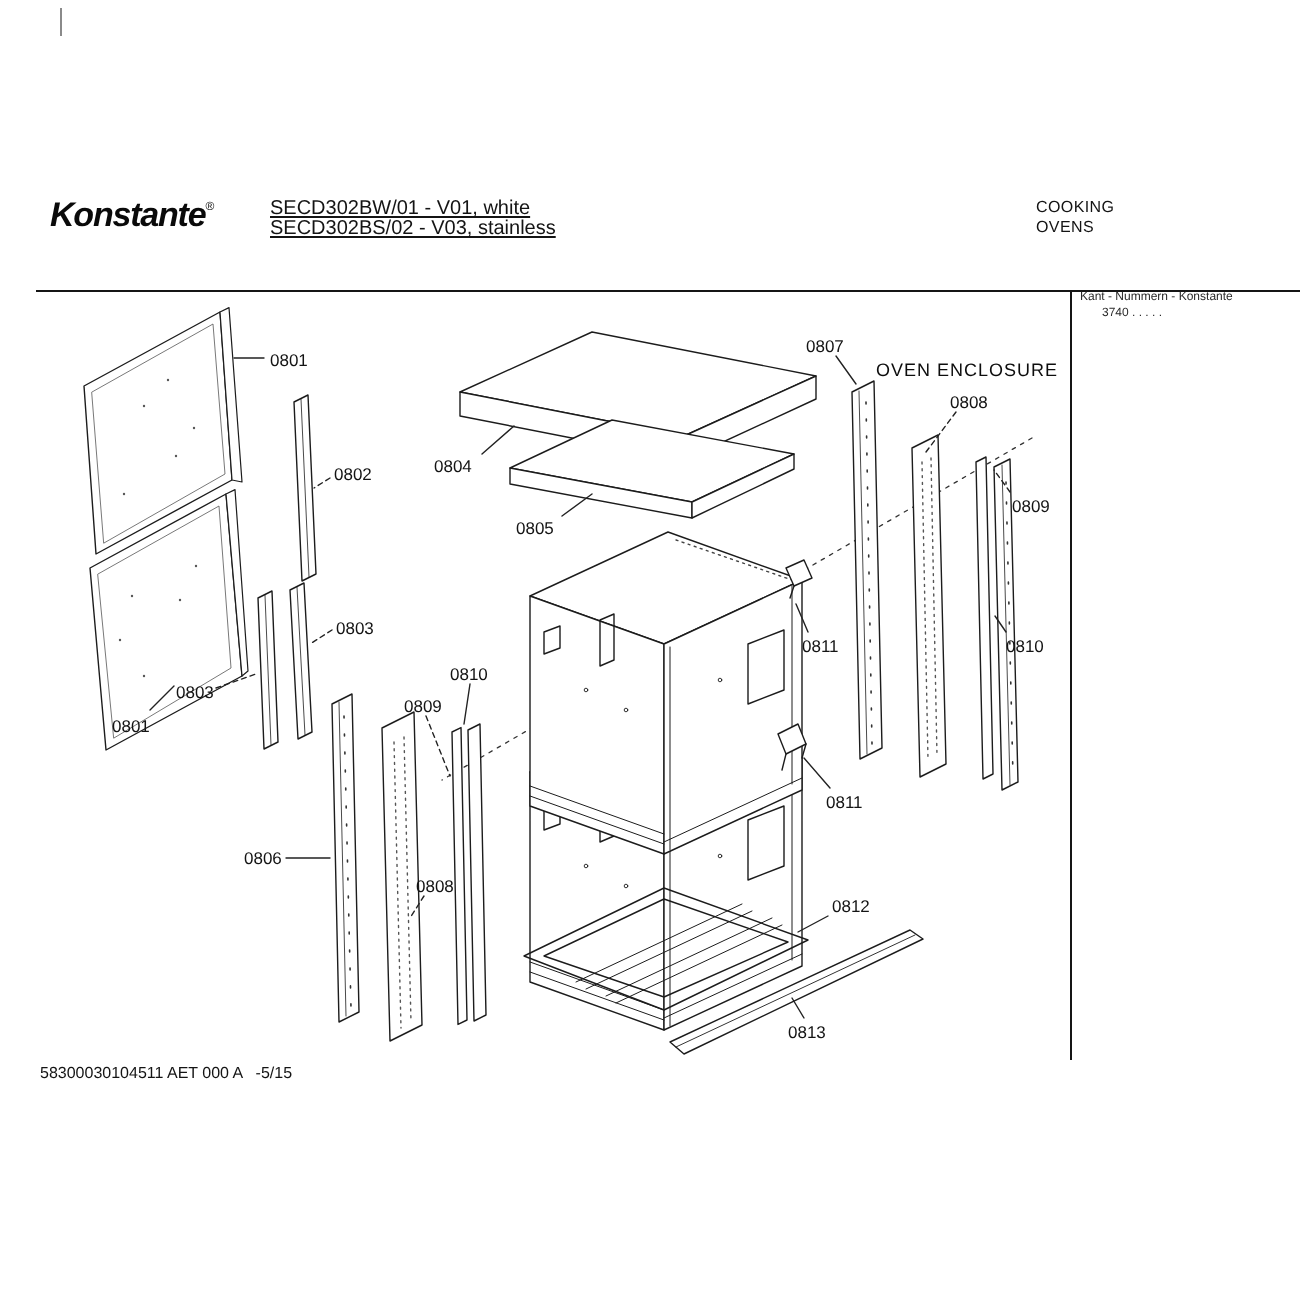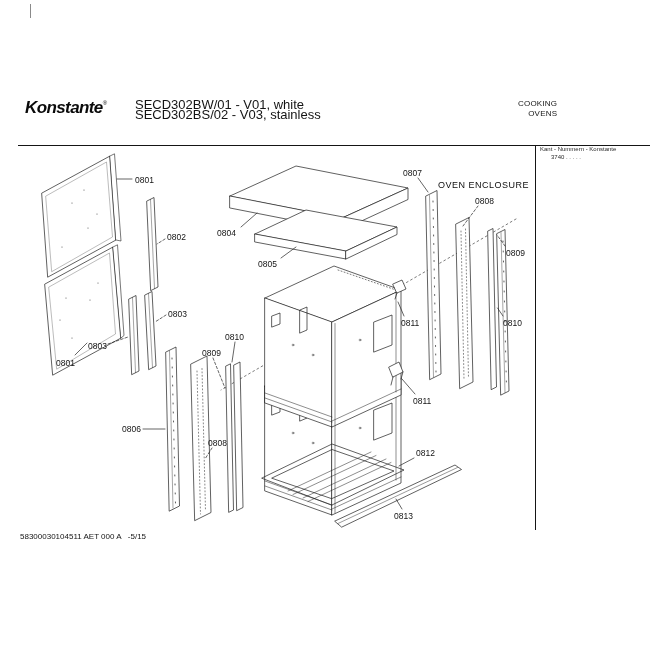--- a/index.html
+++ b/index.html
@@ -6,22 +6,22 @@
   .page {
     position:relative; width:650px; height:650px; background:#ffffff;
     font-family:"Liberation Sans","DejaVu Sans",sans-serif; color:#111; overflow:hidden;
   }
   .abs { position:absolute; }
   .brand {
     left:25px; top:98px; font-size:17px; font-weight:bold; font-style:italic;
     letter-spacing:-0.6px; color:#0a0a0a; white-space:nowrap;
   }
   .brand sup { font-size:6px; font-style:normal; font-weight:normal; vertical-align:8px; letter-spacing:0; }
-  .models-col { top:100px; font-size:13px; line-height:10px; white-space:nowrap; color:#141414; }
-  .category { left:518px; top:99px; font-size:8px; line-height:9.5px; letter-spacing:0.2px; color:#141414;text-align:right; }
+  .models-col { top:100px; font-size:10px; line-height:10px; white-space:nowrap; color:#141414;text-decoration:underline; }
+  .category { left:518px; top:99px; font-size:8px; line-height:9.5px; letter-spacing:0.2px; color:#141414; }
   .h-rule { left:18px; top:145px; width:632px; height:1px; background:#151515; }
   .v-rule { left:535px; top:145px; width:1px; height:385px; background:#151515; }
   .corner-tick { left:30px; top:4px; width:1px; height:14px; background:#8a8a8a; }
   .drawing-title { left:438px; top:148px; font-size:9px; letter-spacing:0.5px; color:#0d0d0d; white-space:nowrap;margin-top:32px; }
   .ref-note { left:540px; top:146px; font-size:6px; line-height:7.5px; color:#2a2a2a; white-space:nowrap; }
   .ref-note .l2 { padding-left:11px; }
   .doc-number { left:20px; top:532px; font-size:8px; color:#141414; white-space:pre; }
   svg.diagram { left:0; top:0; }
   svg.diagram text {
     font-family:"Liberation Sans","DejaVu Sans",sans-serif;

